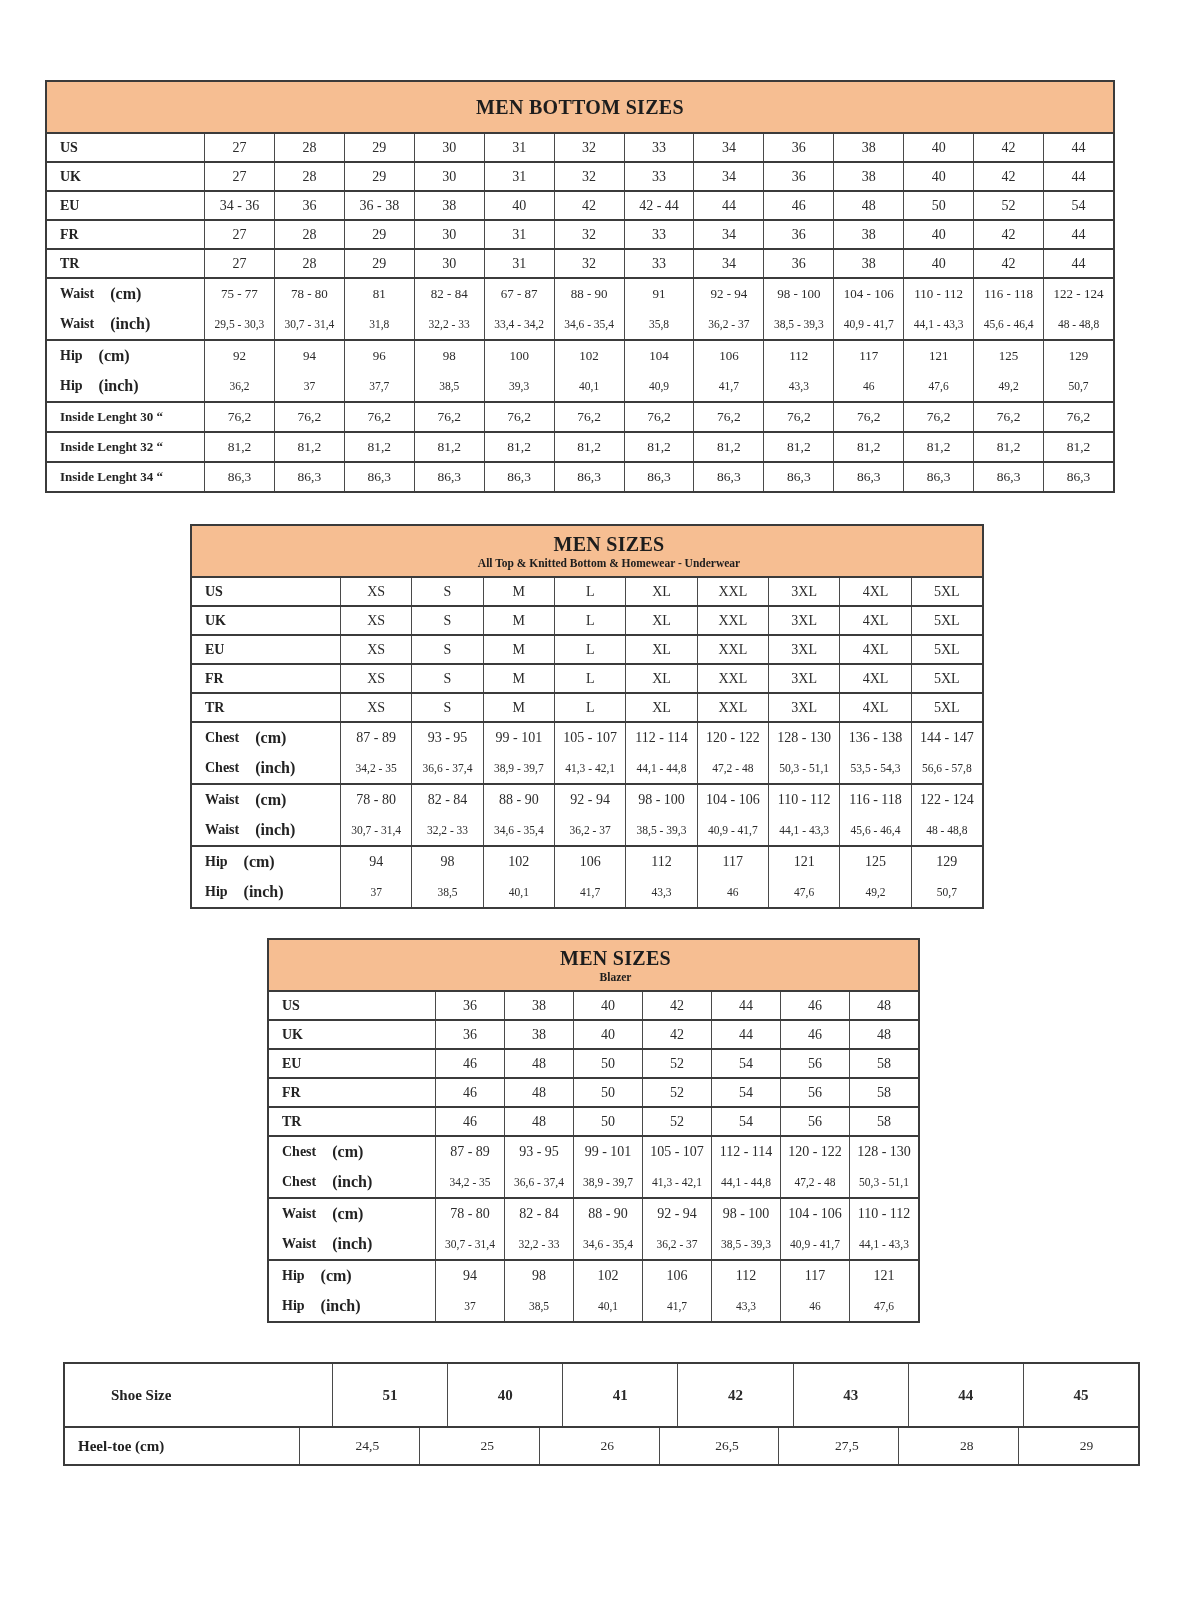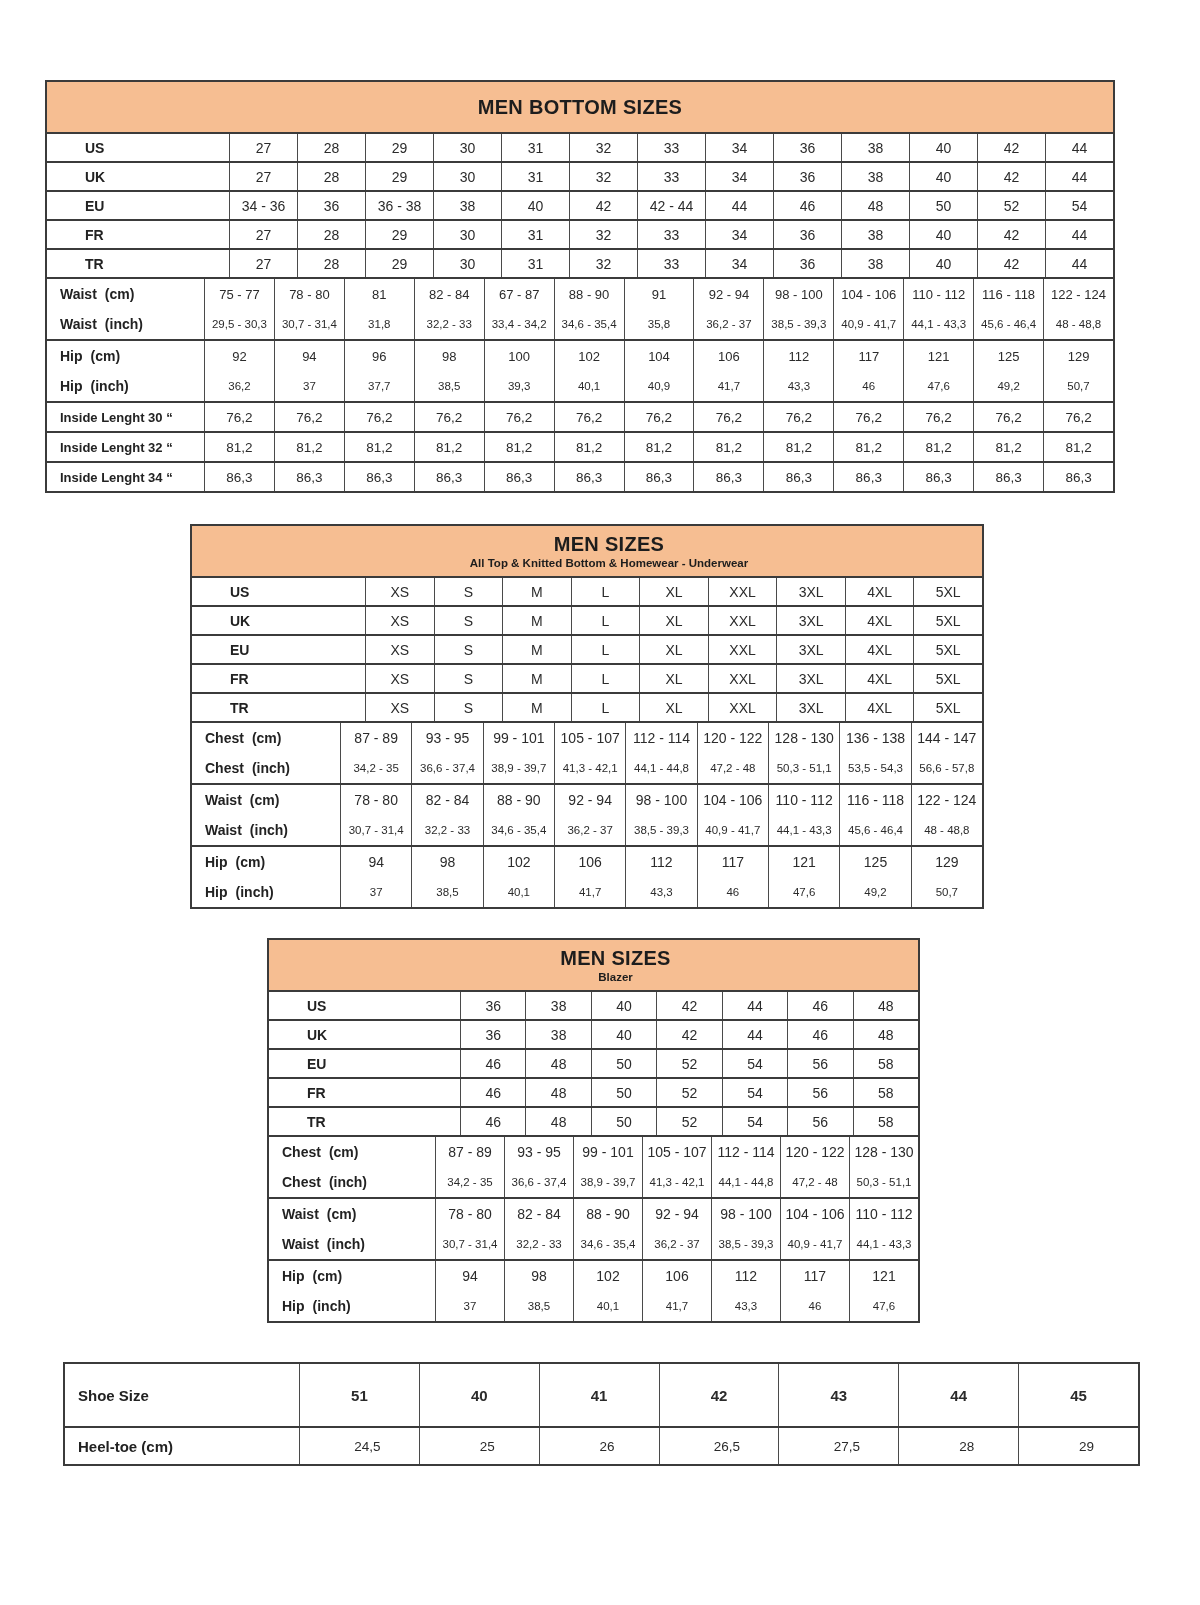--- a/index.html
+++ b/index.html
@@ -8,20 +8,21 @@
     background: #ffffff;
     font-family: "Liberation Sans", "DejaVu Sans", sans-serif;
     color: #222222;
   }
   .page {
     position: relative;
     width: 1200px;
     height: 1605px;
     background: #ffffff;
     overflow: hidden;
+    font-family: Liberation Serif, serif;
   }
   .size-table {
     position: absolute;
     background: #ffffff;
     border: 2px solid #3b3b3b;
     box-sizing: border-box;
   }
   .t-head {
     background: #f6be92;
     border-bottom: 2px solid #3b3b3b;
@@ -67,29 +68,29 @@
     color: #2b2b2b;
     white-space: nowrap;
     overflow: hidden;
   }
   .t-row .t-cell:first-child {
     border-left: none;
     justify-content: flex-start;
     padding-left: 13px;
   }
   .t-label { font-weight: bold; font-size: 14px; color: #222; }
-  .t-unit { font-weight: bold; font-size: 14px; margin-left: 8px; }
+  .t-unit { font-weight: bold; font-size: 16px; margin-left: 16px; }
 
   
-  .kind-size   { height: 27px; padding-left: 25px; }
+  .kind-size   { height: 27px; }
   .kind-cm     { height: 30px; }
   .kind-inch   { height: 30px; }
   #t1 .kind-cm, #t1 .kind-inch { height: 30px; }
   #t1 .kind-inside { height: 28px; }
-  #t4 .kind-shoe { height: 62px; }
+  #t4 .kind-shoe { height: 62px; margin-left: 33px; }
   #t4 .kind-heel { height: 36px; }
 
   
   #t1 .kind-cm .t-value { font-size: 13px; }
   .kind-inch .t-value { font-size: 11.5px; }
   #t1 .kind-inside .t-label { font-size: 13px; }
   #t1 .kind-inside .t-value { font-size: 13.5px; }
   #t4 .kind-shoe .t-cell { font-weight: bold; font-size: 15px; }
   #t4 .kind-heel .t-value { font-size: 13.5px; padding-left: 16px; }
   #t4 .t-label { font-size: 15px; }

